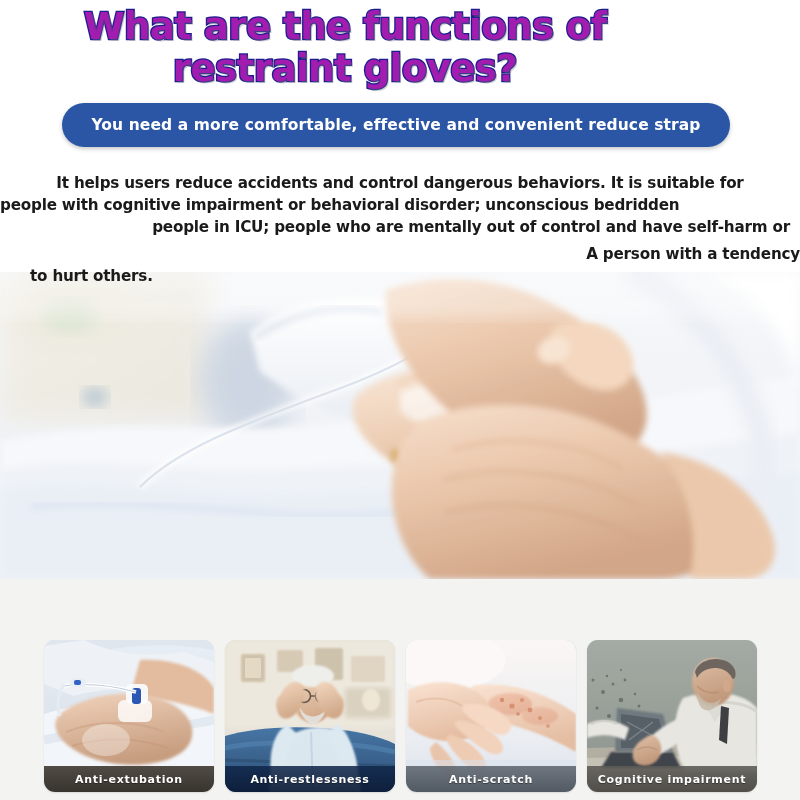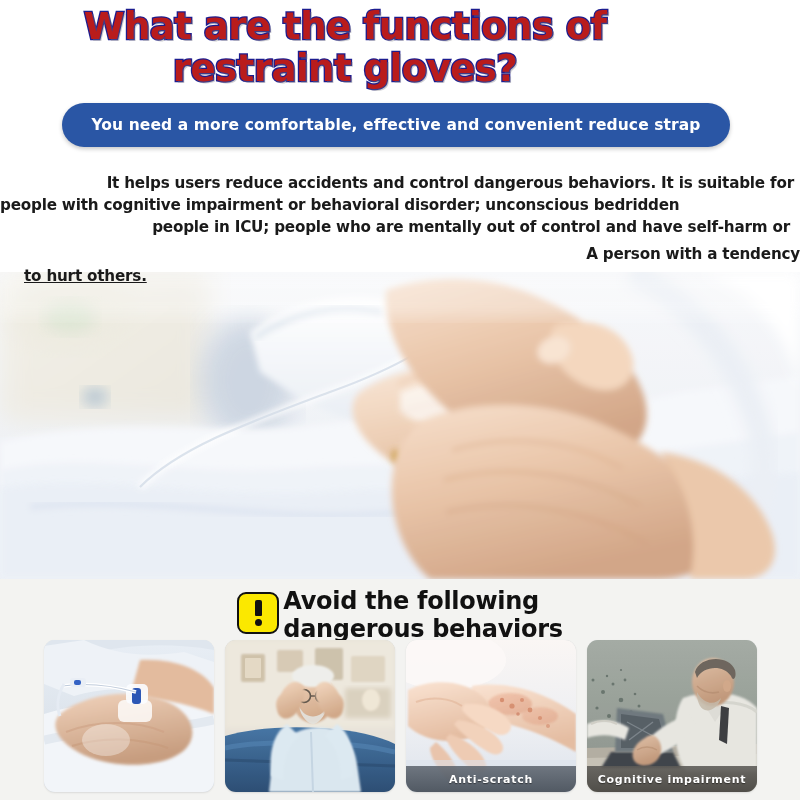--- a/index.html
+++ b/index.html
@@ -37,21 +37,21 @@
   .main-title {
     position: absolute;
     left: 0; top: 6px;
     width: 690px;
     text-align: center;
     font-family: "DejaVu Sans", sans-serif;
     font-weight: bold;
     font-size: 37px;
     line-height: 42px;
     letter-spacing: -0.5px;
-    color: #b91c1c;
+    color: #a21caf;
     -webkit-text-stroke: 2.6px #1c1c8e;
     paint-order: stroke fill;
     text-shadow: 2px 2px 0 rgba(120,120,130,0.35);
     white-space: pre-line;
   }
 
   
   .pill-banner {
     position: absolute;
     left: 62px;
@@ -83,25 +83,25 @@
   }
   .body-line {
     font-family: "DejaVu Sans", sans-serif;
     font-weight: bold;
     font-size: 15.2px;
     line-height: 22px;
     color: #1a1a1a;
     letter-spacing: -0.2px;
     white-space: nowrap;
   }
-  .body-line.l1 { text-align: right; padding-right: 6px; }
+  .body-line.l1 { text-align: center; }
   .body-line.l2 { text-align: left; padding-right: 2px; }
   .body-line.l3 { text-align: right; padding-right: 10px; }
   .body-line.l4 { text-align: right; padding-left: 18px; margin-top: 5px; }
-  .body-line.l5 { text-align: left; padding-left: 24px; text-decoration: underline; }
+  .body-line.l5 { text-align: left; padding-left: 30px; }
 
   
   .hero {
     position: absolute;
     left: 0;
     top: 272px;
     width: 800px;
     height: 307px;
     overflow: hidden;
     background: #f2f4f7;
@@ -318,28 +318,20 @@
         <path d="M660 180 C710 186 752 214 770 256 C782 284 772 307 742 307 L690 307 C700 262 688 214 660 180 Z" fill="#eac4a4"></path>
       </g>
 
       <rect x="0" y="0" width="800" height="307" fill="#ffffff" opacity="0.08"></rect>
       <rect x="0" y="0" width="800" height="46" fill="#ffffff" opacity="0.30" filter="url(#blurM)"></rect>
     </svg>
   </div>
 
   <div class="lower">
 
-    <div class="avoid-head">
-      <span class="warn-icon">
-        <span class="bar"></span>
-          <span class="dot"></span>
-      </span>
-      <span class="avoid-text">Avoid the following
-dangerous behaviors</span>
-    </div>
 
     <div class="thumb-row">
 
       <div class="thumb">
         <svg viewBox="0 0 170 152" preserveAspectRatio="xMidYMid slice">
           <defs>
             <linearGradient id="t1bg" x1="0" y1="0" x2="0" y2="1">
               <stop offset="0%" stop-color="#e8eef5"></stop>
                 <stop offset="100%" stop-color="#d3dbe4"></stop>
             </linearGradient>
@@ -367,20 +359,21 @@
           <rect x="82" y="44" width="22" height="20" rx="5" fill="#fbfdff" opacity="0.9"></rect>
           <rect x="88" y="48" width="9" height="16" rx="3" fill="#2c57b5"></rect>
 
           <path d="M92 52 C70 46 46 42 18 46" stroke="#ffffff" stroke-width="3.5" fill="none"></path>
           <path d="M92 52 C70 46 46 42 18 46" stroke="#bfcbdb" stroke-width="1.2" fill="none"></path>
           <rect x="26" y="38" width="16" height="9" rx="3" fill="#e9eef5"></rect>
           <rect x="30" y="40" width="7" height="5" rx="2" fill="#3462c4"></rect>
           <path d="M20 44 C14 54 12 66 16 76" stroke="#e5ebf3" stroke-width="3" fill="none"></path>
           <ellipse cx="62" cy="100" rx="24" ry="16" fill="#ffffff" opacity="0.35"></ellipse>
         </svg>
+        <div class="thumb-caption cap-dark">Anti-extubation</div>
       </div>
 
       <div class="thumb">
         <svg viewBox="0 0 170 152" preserveAspectRatio="xMidYMid slice">
           <defs>
             <linearGradient id="t2sofa" x1="0" y1="0" x2="0" y2="1">
               <stop offset="0%" stop-color="#3d6fa0"></stop>
                 <stop offset="100%" stop-color="#22456d"></stop>
             </linearGradient>
             <linearGradient id="t2sk" x1="0" y1="0" x2="0.3" y2="1">
@@ -422,20 +415,21 @@
           <circle cx="97" cy="56" r="6.5" fill="none" stroke="#5c5145" stroke-width="1.6"></circle>
           <path d="M85.5 56 L90.5 56" stroke="#5c5145" stroke-width="1.4"></path>
 
           <path d="M56 54 C62 42 72 38 78 46 C82 52 78 64 72 72 C64 82 54 80 52 70 C50 62 52 58 56 54 Z" fill="url(#t2sk)" filter="url(#tb2)"></path>
           <path d="M114 54 C108 42 98 38 92 46 C88 52 92 64 98 72 C106 82 116 80 118 70 C120 62 118 58 114 54 Z" fill="url(#t2sk)" filter="url(#tb2)"></path>
 
           <path d="M46 136 C44 112 48 94 62 84 L74 96 C62 106 58 122 58 140 Z" fill="#dbe8f1" filter="url(#tb2)"></path>
           <path d="M128 136 C130 112 126 94 112 84 L100 96 C112 106 116 122 116 140 Z" fill="#dbe8f1" filter="url(#tb2)"></path>
           <rect x="0" y="0" width="170" height="152" fill="#ffffff" opacity="0.05"></rect>
         </svg>
+        <div class="thumb-caption cap-navy">Anti-restlessness</div>
       </div>
 
       <div class="thumb">
         <svg viewBox="0 0 170 152" preserveAspectRatio="xMidYMid slice">
           <defs>
             <linearGradient id="t3bg" x1="0" y1="0" x2="0" y2="1">
               <stop offset="0%" stop-color="#faf6f4"></stop>
               <stop offset="60%" stop-color="#eceef2"></stop>
               <stop offset="100%" stop-color="#dde3ec"></stop>
             </linearGradient>

